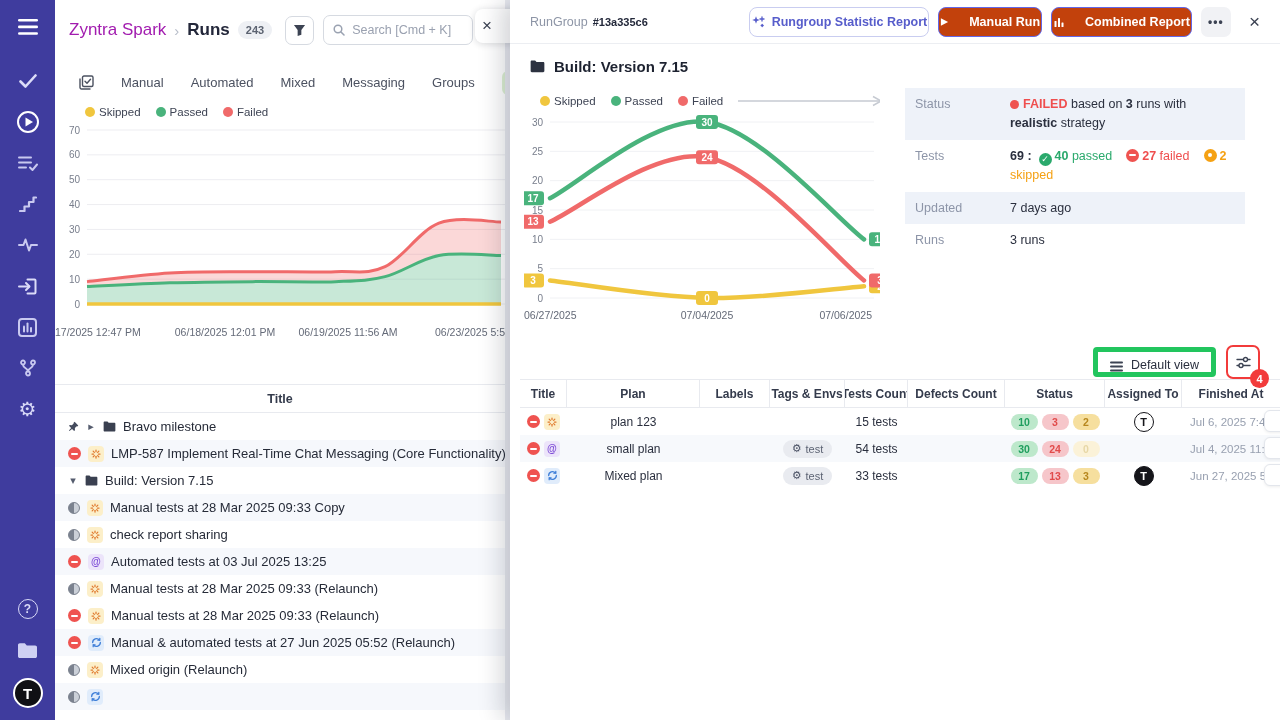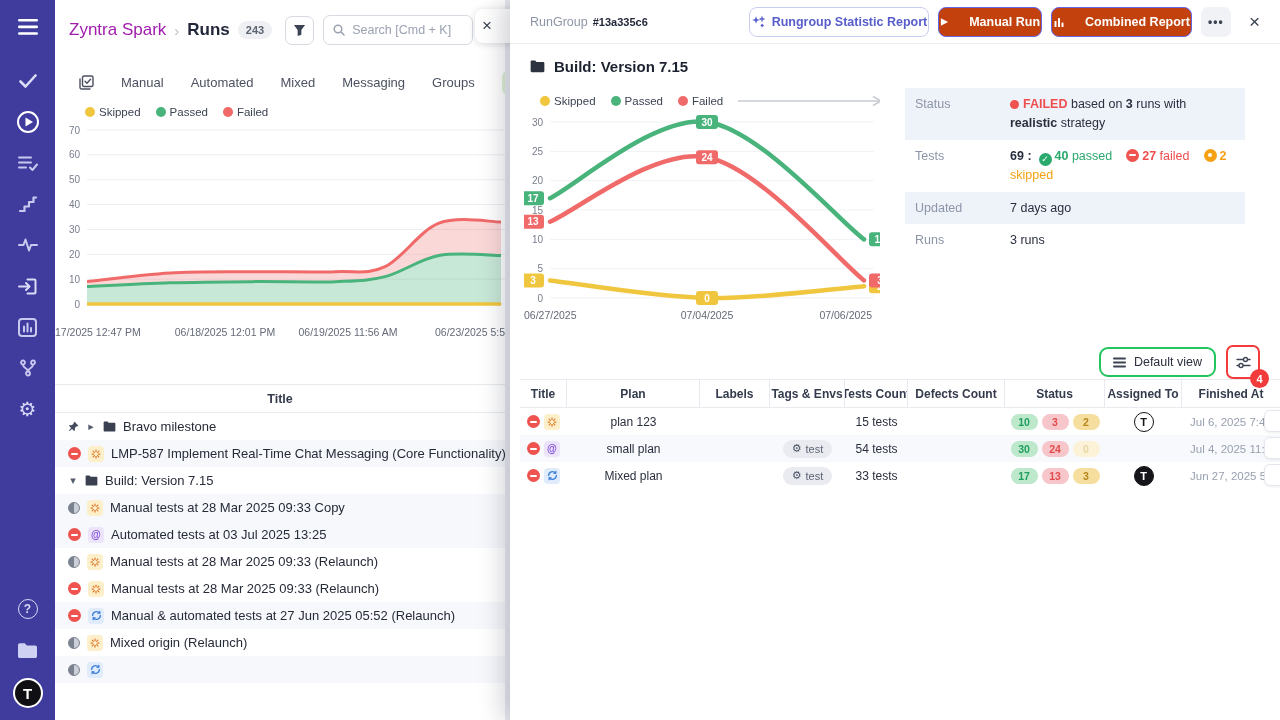--- a/index.html
+++ b/index.html
@@ -76,21 +76,21 @@
   .orange-t{color:#f5a113;}
   .mini-dot{display:inline-block;width:9px;height:9px;border-radius:50%;background:#ef5350;vertical-align:-1px;margin-right:4px;}
   .mini-check{display:inline-flex;width:13px;height:13px;border-radius:50%;background:#2aa96c;color:#fff;font-size:9px;align-items:center;justify-content:center;vertical-align:-2px;margin-right:3px;}
   .mini-minus{display:inline-block;width:13px;height:13px;border-radius:50%;background:#ef5350;position:relative;vertical-align:-2px;margin-right:3px;}
   .mini-minus::after{content:"";position:absolute;left:3px;right:3px;top:5.5px;height:2px;background:#fff;border-radius:1px;}
   .mini-skip{display:inline-block;width:13px;height:13px;border-radius:50%;background:#f5a113;position:relative;vertical-align:-2px;margin-right:3px;}
   .mini-skip::after{content:"";position:absolute;left:4.5px;top:4.5px;width:4px;height:4px;border-radius:50%;background:#fff;}
   .grp{margin-right:14px;}
 
   .view-bar{position:absolute;top:347px;right:22px;display:flex;align-items:center;gap:12px;}
-  .default-view-btn{height:30px;border:2px solid #22c55e;border-radius:9px;background:#fff;display:flex;align-items:center;gap:8px;padding:0 12px;font-size:12.5px;color:#2a2f3e;}
+  .default-view-btn{height:30px;border:5px solid #22c55e;border-radius:4px;background:#fff;display:flex;align-items:flex-end;gap:8px;padding:0 12px;font-size:12.5px;color:#2a2f3e;}
   .sliders-btn{width:30px;height:30px;border-radius:7px;display:flex;align-items:center;justify-content:center;position:relative;background:#fff;}
   .annot-box{position:absolute;inset:-2px;border:2.5px solid #f23b3b;border-radius:7px;pointer-events:none;}
   .annot-badge{position:absolute;right:-11px;bottom:-11px;width:19px;height:19px;border-radius:50%;background:#f23b3b;color:#fff;font-size:11px;font-weight:bold;display:flex;align-items:center;justify-content:center;z-index:3;}
 
   .dw-table{position:absolute;top:379px;left:10px;width:760px;overflow:hidden;}
   .tgrid{display:grid;grid-template-columns:47px 133px 70px 75px 63px 97px 100px 77px 98px;}
   .t-header{height:29px;border-top:1px solid #e8eaef;border-bottom:1px solid #e8eaef;}
   .th{display:flex;align-items:center;justify-content:center;font-weight:bold;font-size:12px;color:#343b4c;border-right:1px solid #e8eaef;white-space:nowrap;overflow:hidden;}
   .th:last-child{border-right:none;}
   .t-row{height:27px;position:relative;}
@@ -341,20 +341,38 @@
                   <line x1="1.2" y1="6" x2="3.2" y2="6"></line>
                   <line x1="8.8" y1="6" x2="10.8" y2="6"></line>
                   <line x1="2.6" y1="2.6" x2="4" y2="4"></line>
                   <line x1="8" y1="8" x2="9.4" y2="9.4"></line>
                   <line x1="9.4" y1="2.6" x2="8" y2="4"></line>
                   <line x1="2.6" y1="9.4" x2="4" y2="8"></line>
                 </g>
               </svg>
             </span>
             <span>Manual tests at 28 Mar 2025 09:33 Copy</span>
+          </div>
+          <div class="rl-row">
+            <span class="ic-neutral"></span>
+            <span class="ticon bg-manual">
+              <svg width="10" height="10" viewBox="0 0 12 12">
+                <g stroke="#e07b2f" stroke-width="1.5" stroke-linecap="round">
+                  <line x1="6" y1="1.2" x2="6" y2="3.2"></line>
+                  <line x1="6" y1="8.8" x2="6" y2="10.8"></line>
+                  <line x1="1.2" y1="6" x2="3.2" y2="6"></line>
+                  <line x1="8.8" y1="6" x2="10.8" y2="6"></line>
+                  <line x1="2.6" y1="2.6" x2="4" y2="4"></line>
+                  <line x1="8" y1="8" x2="9.4" y2="9.4"></line>
+                  <line x1="9.4" y1="2.6" x2="8" y2="4"></line>
+                  <line x1="2.6" y1="9.4" x2="4" y2="8"></line>
+                </g>
+              </svg>
+            </span>
+            <span>check report sharing</span>
           </div>
           <div class="rl-row alt">
             <span class="ic-failed"></span>
             <span class="ticon bg-auto">@</span>
             <span>Automated tests at 03 Jul 2025 13:25</span>
           </div>
           <div class="rl-row">
             <span class="ic-neutral"></span>
             <span class="ticon bg-manual">
               <svg width="10" height="10" viewBox="0 0 12 12">

